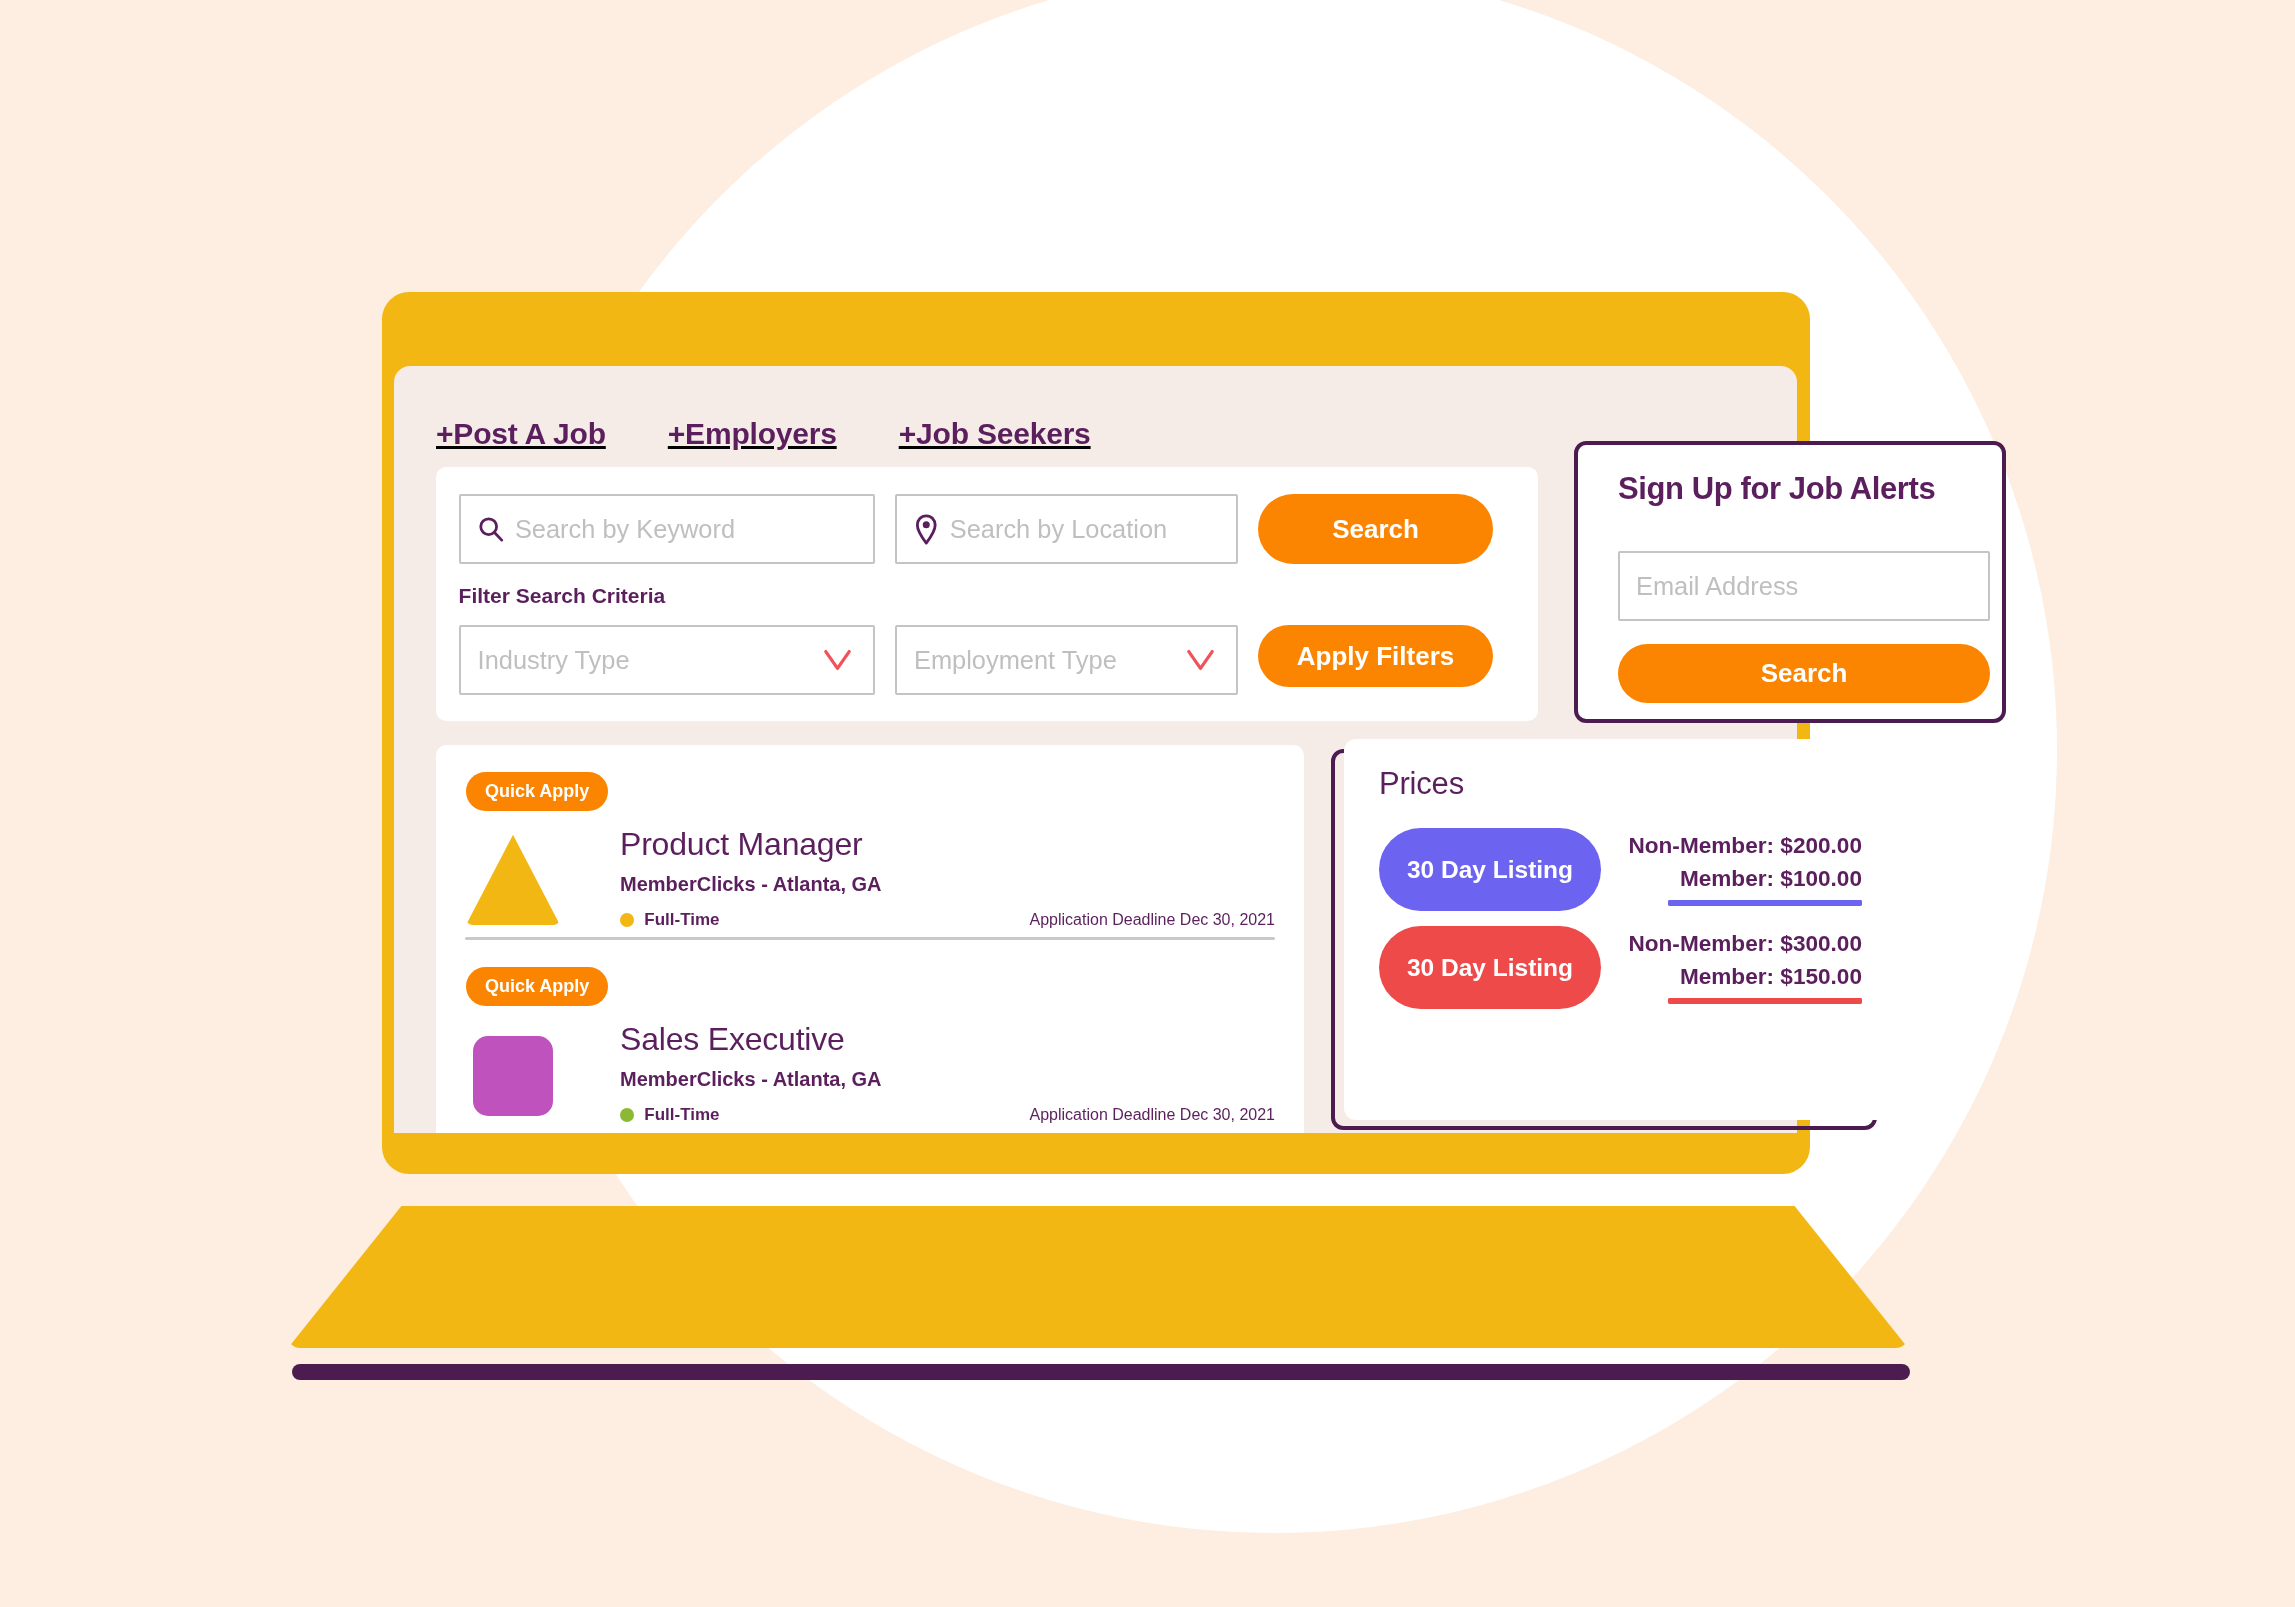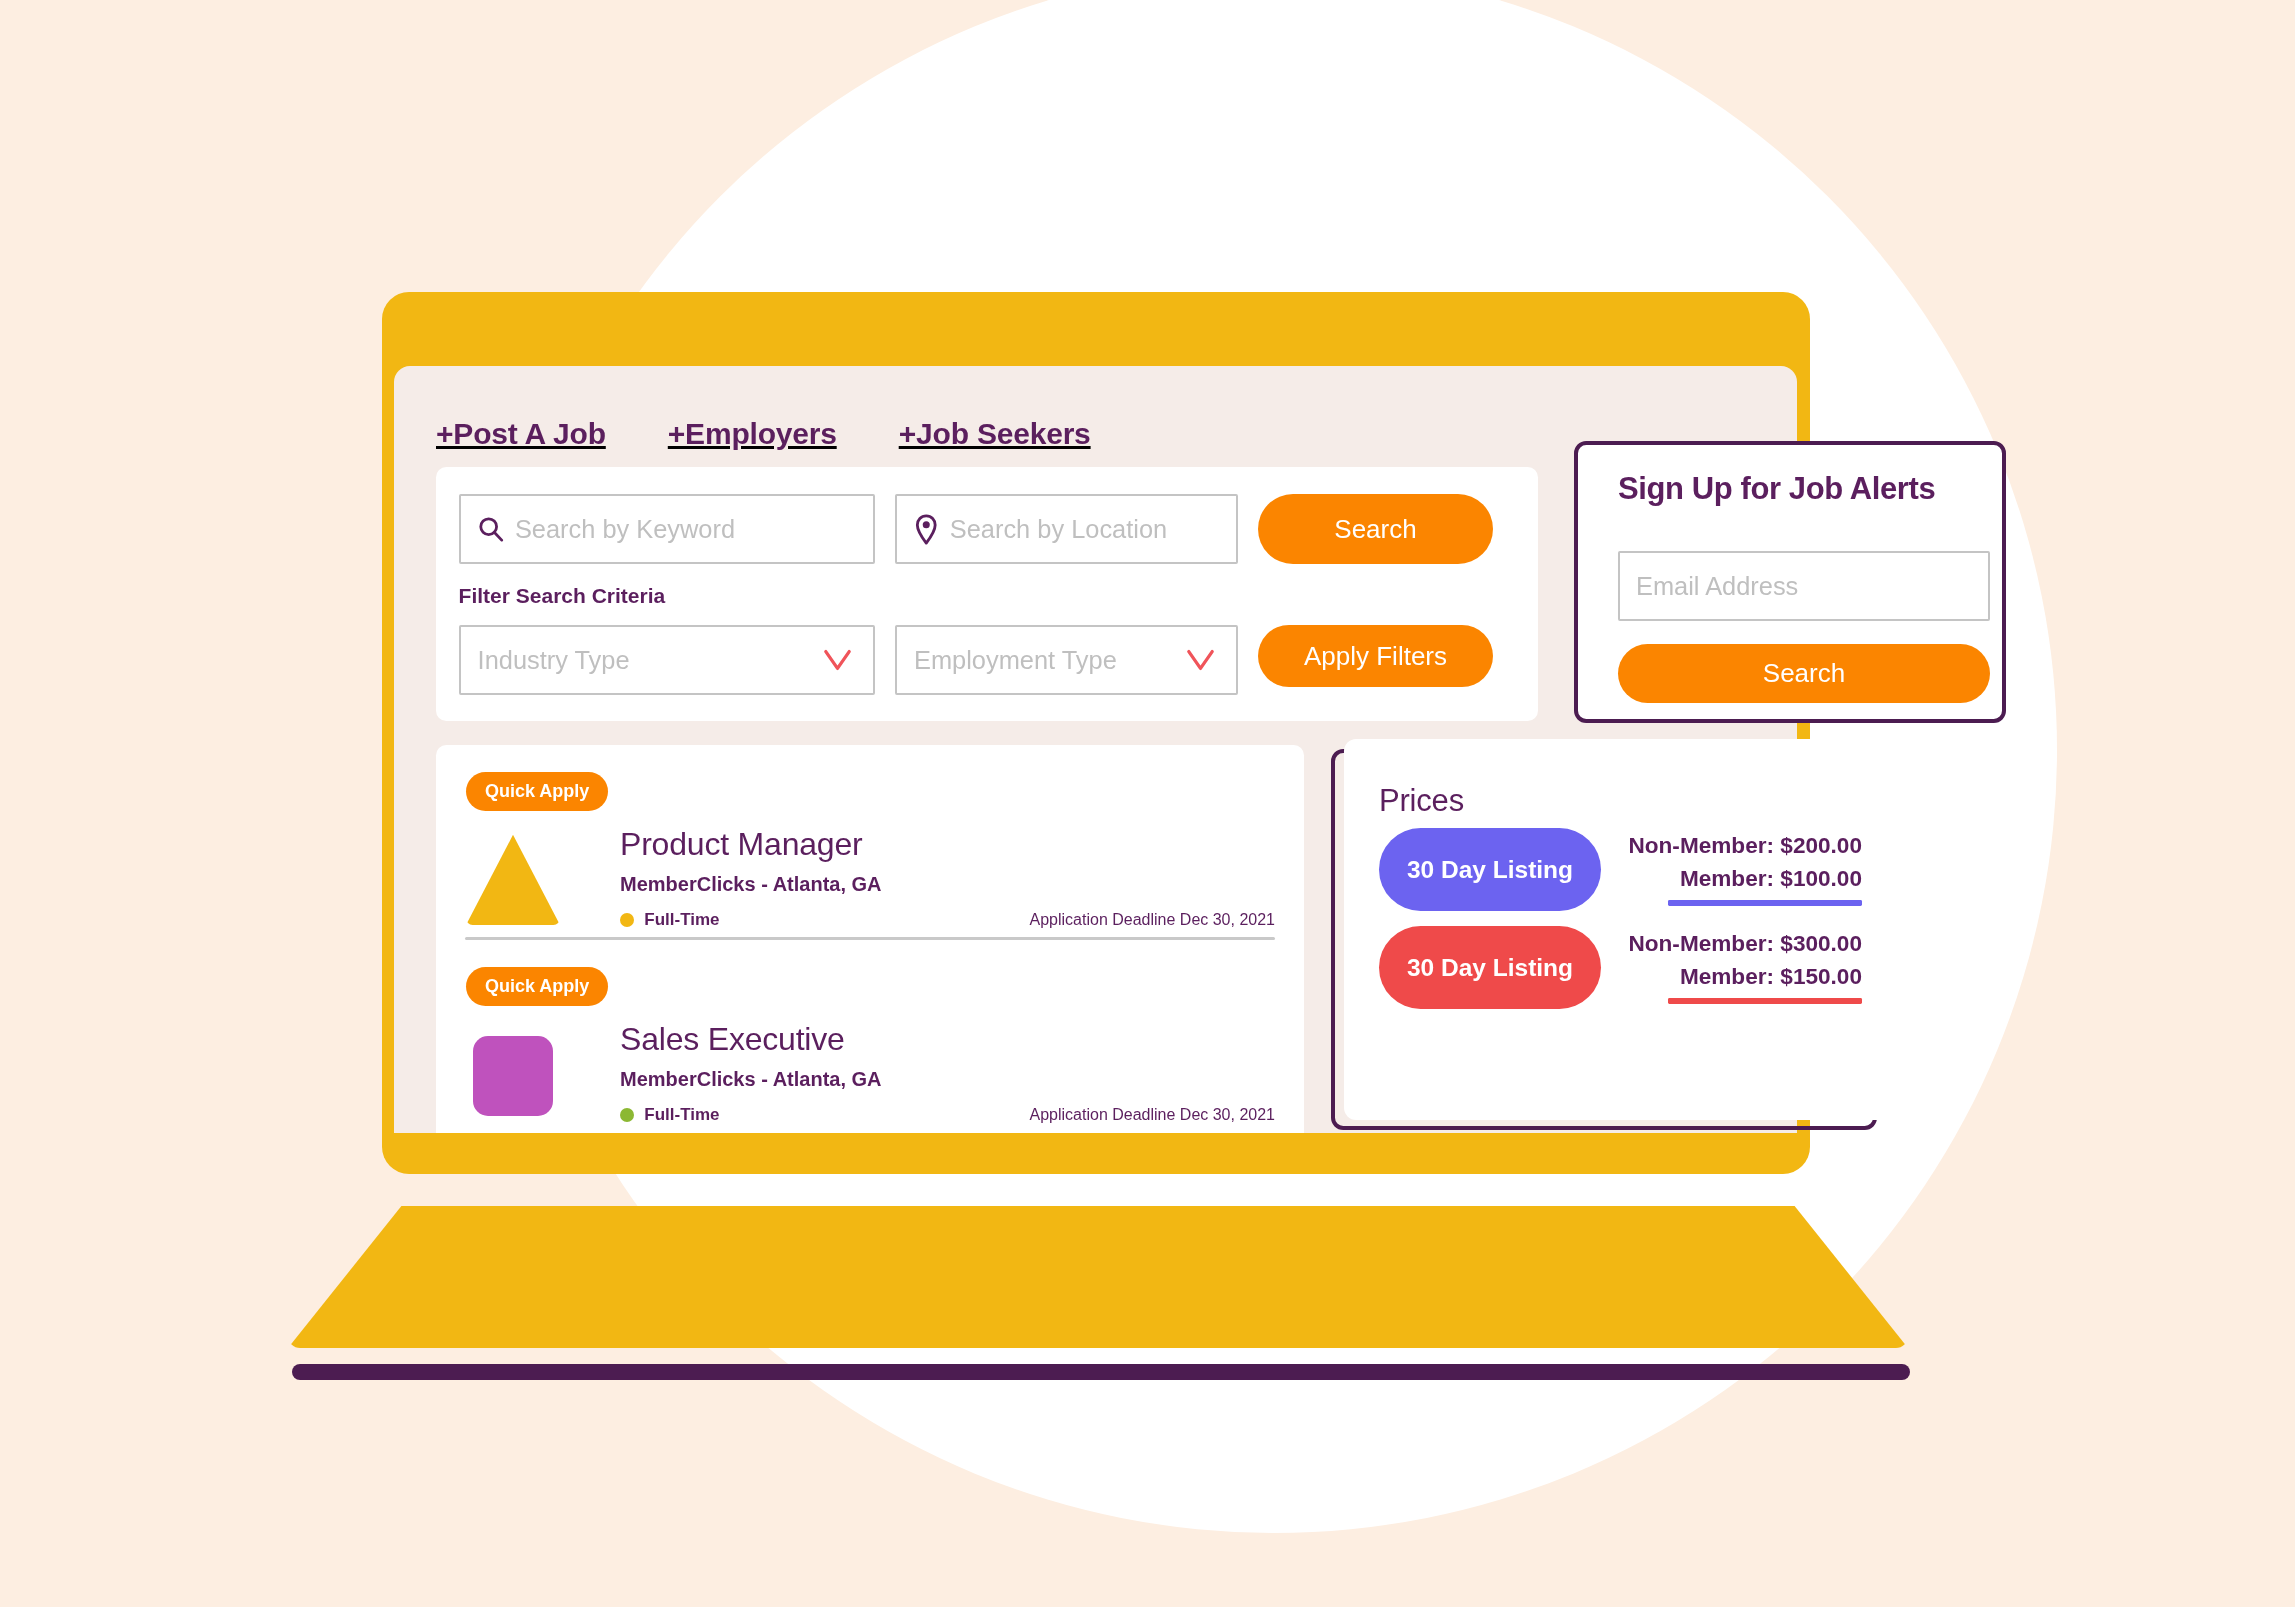--- a/index.html
+++ b/index.html
@@ -101,21 +101,21 @@
     color:#5b1f5e;font-size:21px;font-weight:700;white-space:nowrap;
   }
 
   .btn-orange{
     position:absolute;
     background:#fb8500;
     color:#ffffff;
     border:none;
     border-radius:470px;
     font-family:"Liberation Sans", sans-serif;
-    font-size:26px;font-weight:400;
+    font-size:26px;font-weight:700;
     display:flex;align-items:center;justify-content:center;
     cursor:pointer;white-space:nowrap;
   }
   .btn-search-main{left:822px;top:27px;width:235px;height:70px;}
   .btn-apply-filters{left:822px;top:158px;width:235px;height:62px;}
 
   
   .joblist{
     position:absolute;left:42px;top:379px;
     width:868px;height:389px;
@@ -194,21 +194,21 @@
     box-sizing:border-box;
   }
   .prices-card{
     position:absolute;left:1344px;top:739px;
     width:546px;height:381px;
     background:#ffffff;
     border-radius:12.2px;
   }
   .prices-title{
     position:absolute;left:35px;top:27px;
-    color:#5b1f5e;font-size:31px;font-weight:400;letter-spacing:-0.2px;margin-top:17px;
+    color:#5b1f5e;font-size:31px;font-weight:400;letter-spacing:-0.2px;
   }
   .price-row{
     position:absolute;left:35px;right:28px;
     height:83px;
     display:flex;align-items:center;
   }
   .price-row.r0{top:89px;}
   .price-row.r1{top:187px;}
   .price-row.r2{top:285px;}
   .price-pill{

